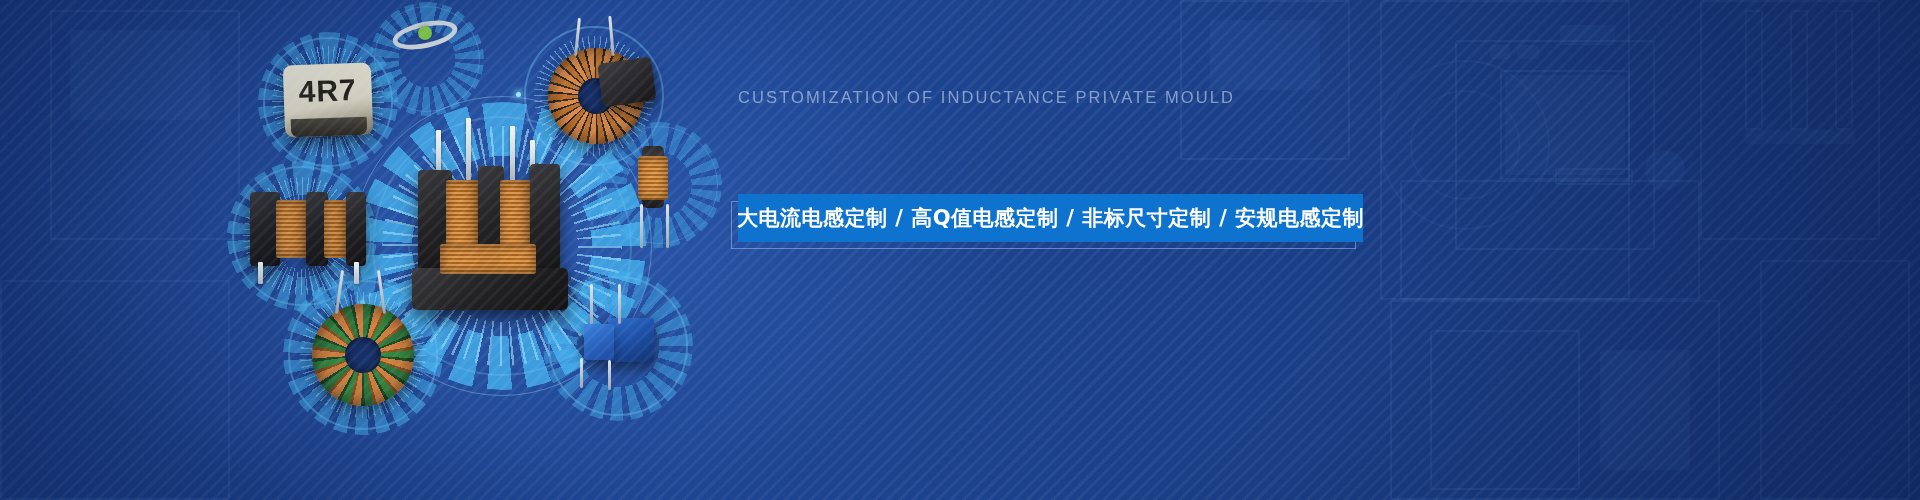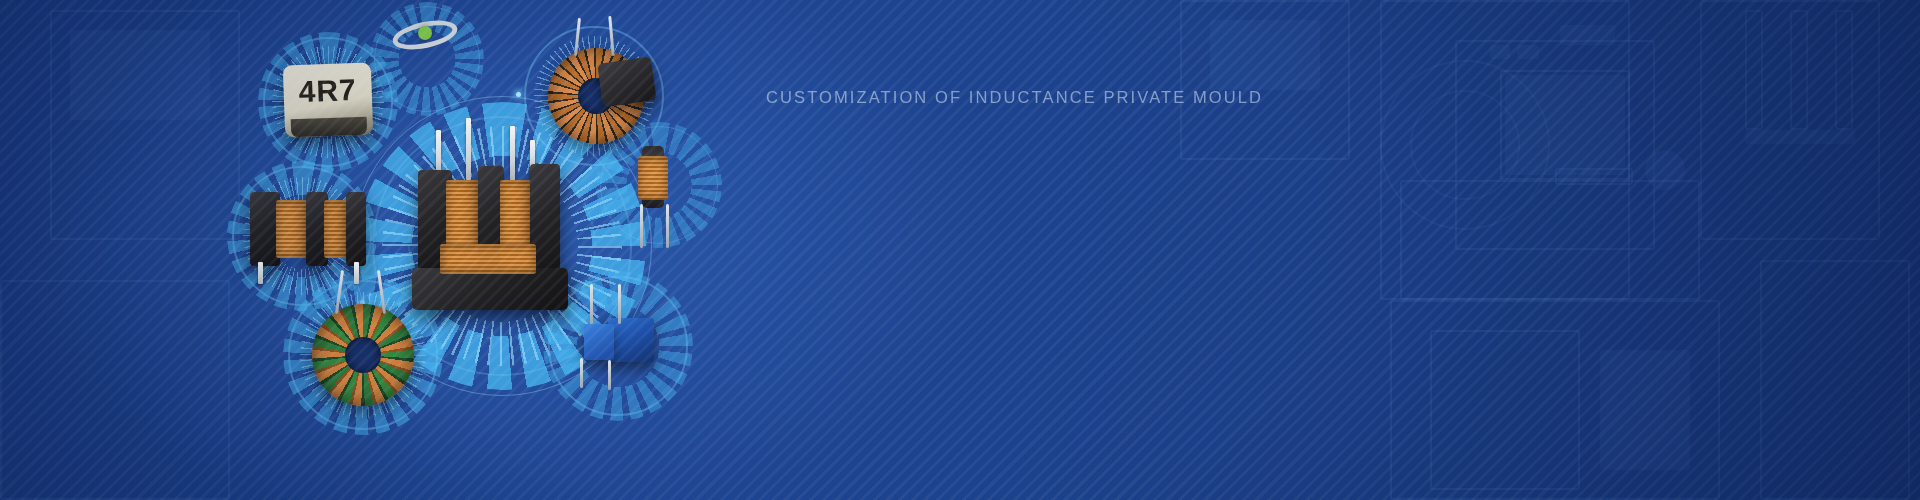--- a/index.html
+++ b/index.html
@@ -176,21 +176,21 @@
   }
 
   
   .rod {
     position:absolute;
     background:linear-gradient(180deg,#2b2b2f,#4a4a50 40%,#1a1a1e);
     border-radius:5px;
   }
 
   
-  .content { position:absolute; left:766px; top:0; width:1130px; height:500px; }
+  .content { position:absolute; left:738px; top:0; width:1130px; height:500px; }
 
   .eyebrow {
     position:absolute; left:0; top:88px;
     font-size:16.5px; letter-spacing:2.1px; font-weight:400;
     color:rgba(196,214,238,.62);
     white-space:nowrap;
   }
 
   .headline {
     position:absolute; left:-4px; top:108px;
@@ -397,16 +397,22 @@
   </div>
 
   <div class="hatch"></div>
   <div class="vign"></div>
 
   <div class="content">
 
     <div class="eyebrow">CUSTOMIZATION OF INDUCTANCE PRIVATE MOULD</div>
 
 
+    <div class="barwrap">
+      <div class="bar-outline"></div>
+      <div class="bar">
+        <span class="bar-text">大电流电感定制  /  高Q值电感定制  /  非标尺寸定制  /  安规电感定制</span>
+      </div>
+    </div>
 
   </div>
 
 </div>
 
 </body></html>

